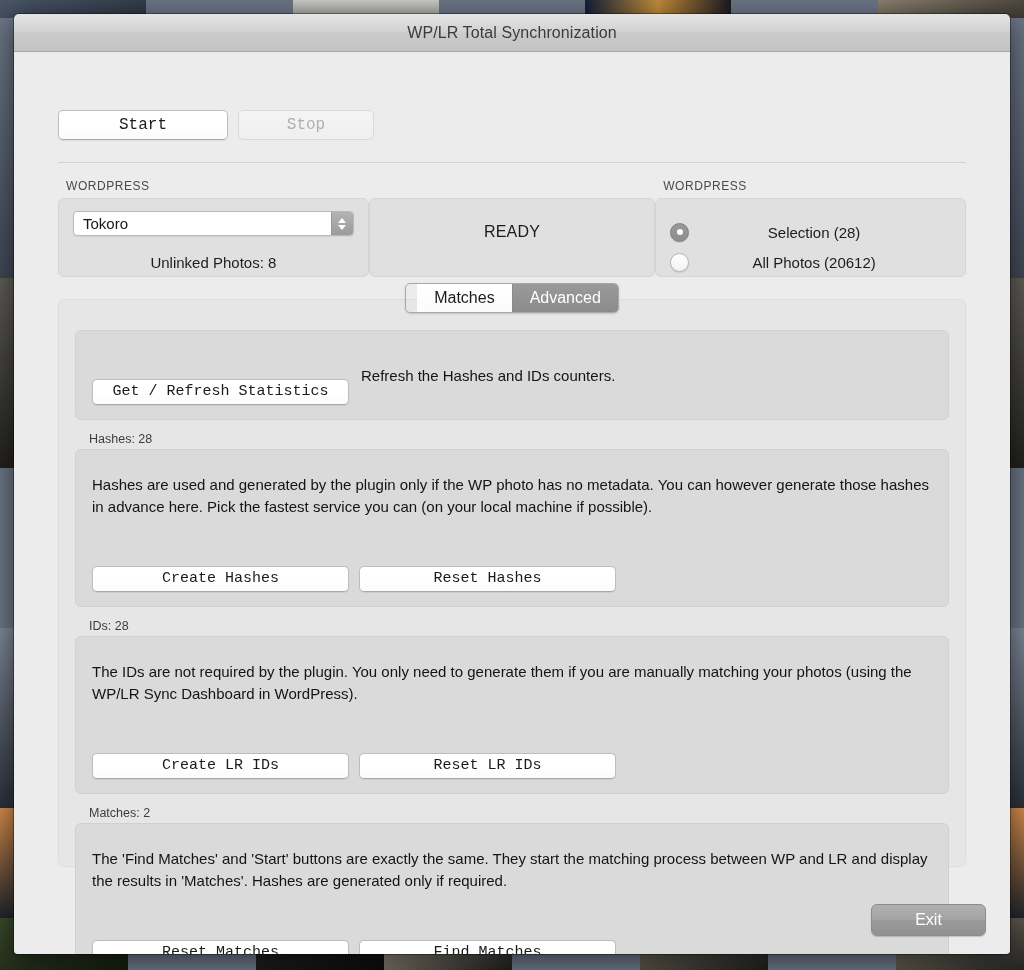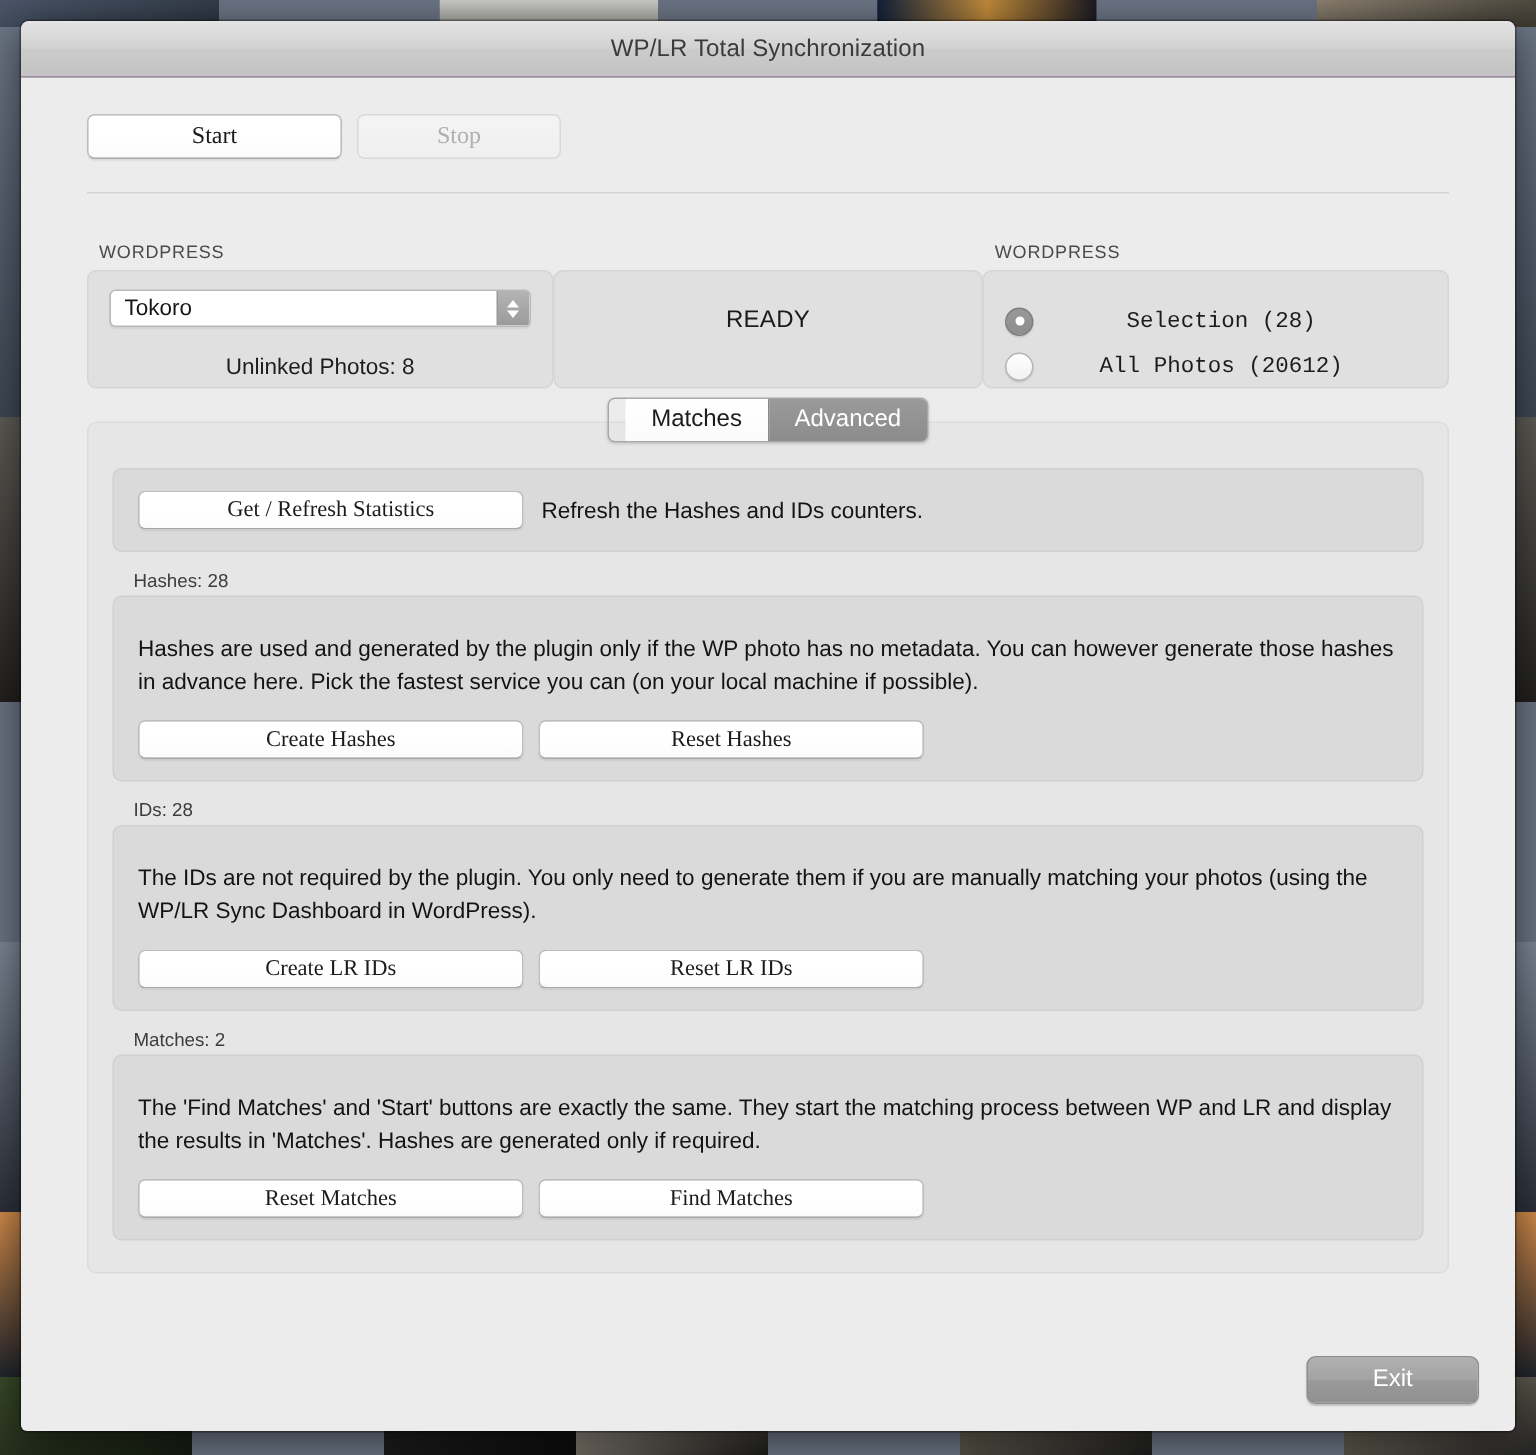--- a/index.html
+++ b/index.html
@@ -22,21 +22,21 @@
     position: absolute; left: 0; right: 0;
     display: flex;
   }
   .bg-cell { flex: 1 1 auto; height: 100%; }
 
   
   #dialog {
     position: absolute;
     left: 14px; top: 14px;
     width: 996px; height: 940px;
-    background: #701a75;
+    background: #22c55e;
     border-radius: 5px 5px 4px 4px;
     box-shadow: 0 6px 26px rgba(0,0,0,.55), 0 0 0 1px rgba(0,0,0,.35);
     overflow: hidden;
     display: flex; flex-direction: column;
   }
 
   #titlebar {
     height: 38px;
     flex: 0 0 38px;
     background: linear-gradient(to bottom,#e4e4e4 0%, #d2d2d2 48%, #cbcbcb 52%, #c3c3c3 100%);
@@ -58,55 +58,56 @@
   }
 
   
   .toprow {
     display: flex;
     gap: 10px;
     padding-top: 24px;
     padding-left: 20px;
   }
   .btn {
-    font-family: Liberation Serif, serif;
+    font-family: Liberation Mono, monospace;
     font-size: 16px;
     color: #1b1b1b;
     background: linear-gradient(to bottom,#ffffff 0%,#ffffff 52%,#fbfbfb 100%);
     border: 1px solid #bdbdbd;
     border-bottom-color: #a8a8a8;
     border-radius: 5px;
     padding: 0;
     height: 30px;
     line-height: 28px;
     text-align: center;
     box-shadow: 0 1px 1px rgba(0,0,0,.07);
     cursor: default;
     user-select: none;
+    margin-top: 34px;
   }
   .btn.disabled {
     color: #b0b0b0;
     background: linear-gradient(to bottom,#f4f4f4 0%,#efefef 100%);
     border-color: #d9d9d9;
     box-shadow: none;
   }
   #btn-start { width: 170px; }
   #btn-stop  { width: 136px; }
 
   .hr {
     height: 1px;
     background: #d3d3d3;
     margin: 22px 20px 0 20px;
   }
 
   
   .panels {
     display: flex;
     padding: 0 20px;
-    margin-top: 32px;
+    margin-top: 16px;
     align-items: flex-start;
   }
   .panel-wrap { display: flex; flex-direction: column; }
   .panel-wrap.wp { width: 318px; }
   .panel-wrap.status { width: 293px; }
   .panel-wrap.lr { width: 318px; }
 
   .group-label {
     font-size: 12px;
     color: #4a4a4a;
@@ -164,21 +165,21 @@
     padding-top: 24px;
     text-align: center;
   }
   .status-text {
     font-size: 16px;
     color: #1b1b1b;
     letter-spacing: .2px;
   }
 
   
-  .lr-inner { padding: 18px 0 0 0; font-family: Liberation Mono, monospace; }
+  .lr-inner { padding: 18px 0 0 0; }
   .radio-row {
     display: flex; align-items: center;
     height: 30px;
     padding-left: 14px;
   }
   .radio {
     width: 19px; height: 19px;
     border-radius: 50%;
     flex: 0 0 19px;
     border: 1px solid #b5b5b5;

